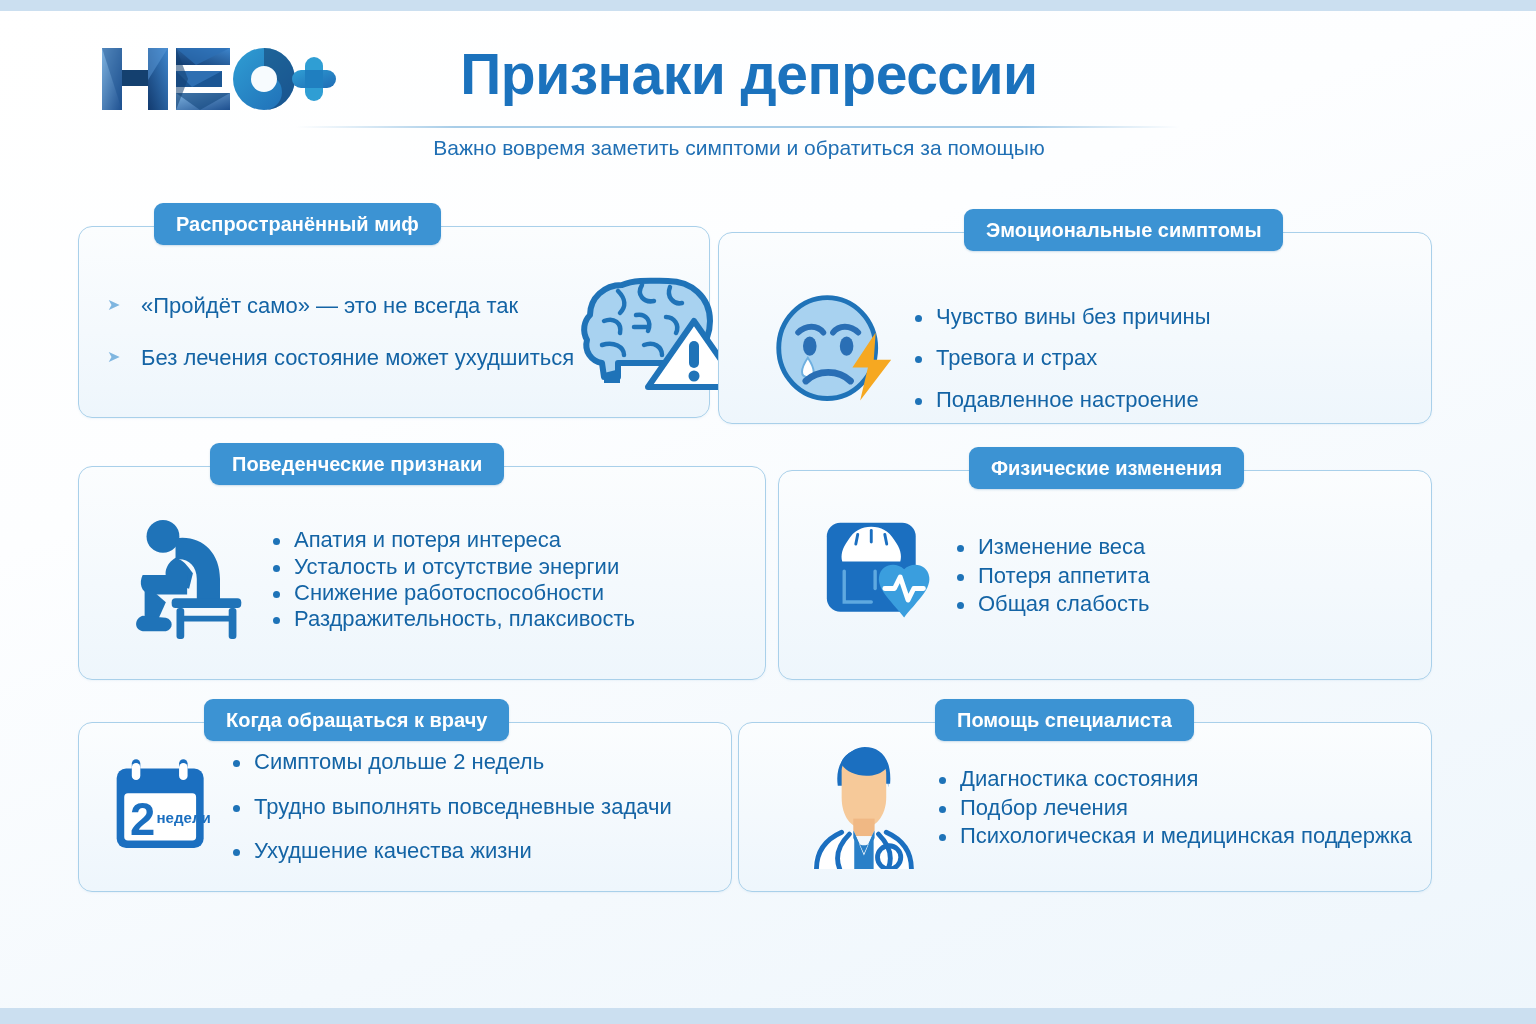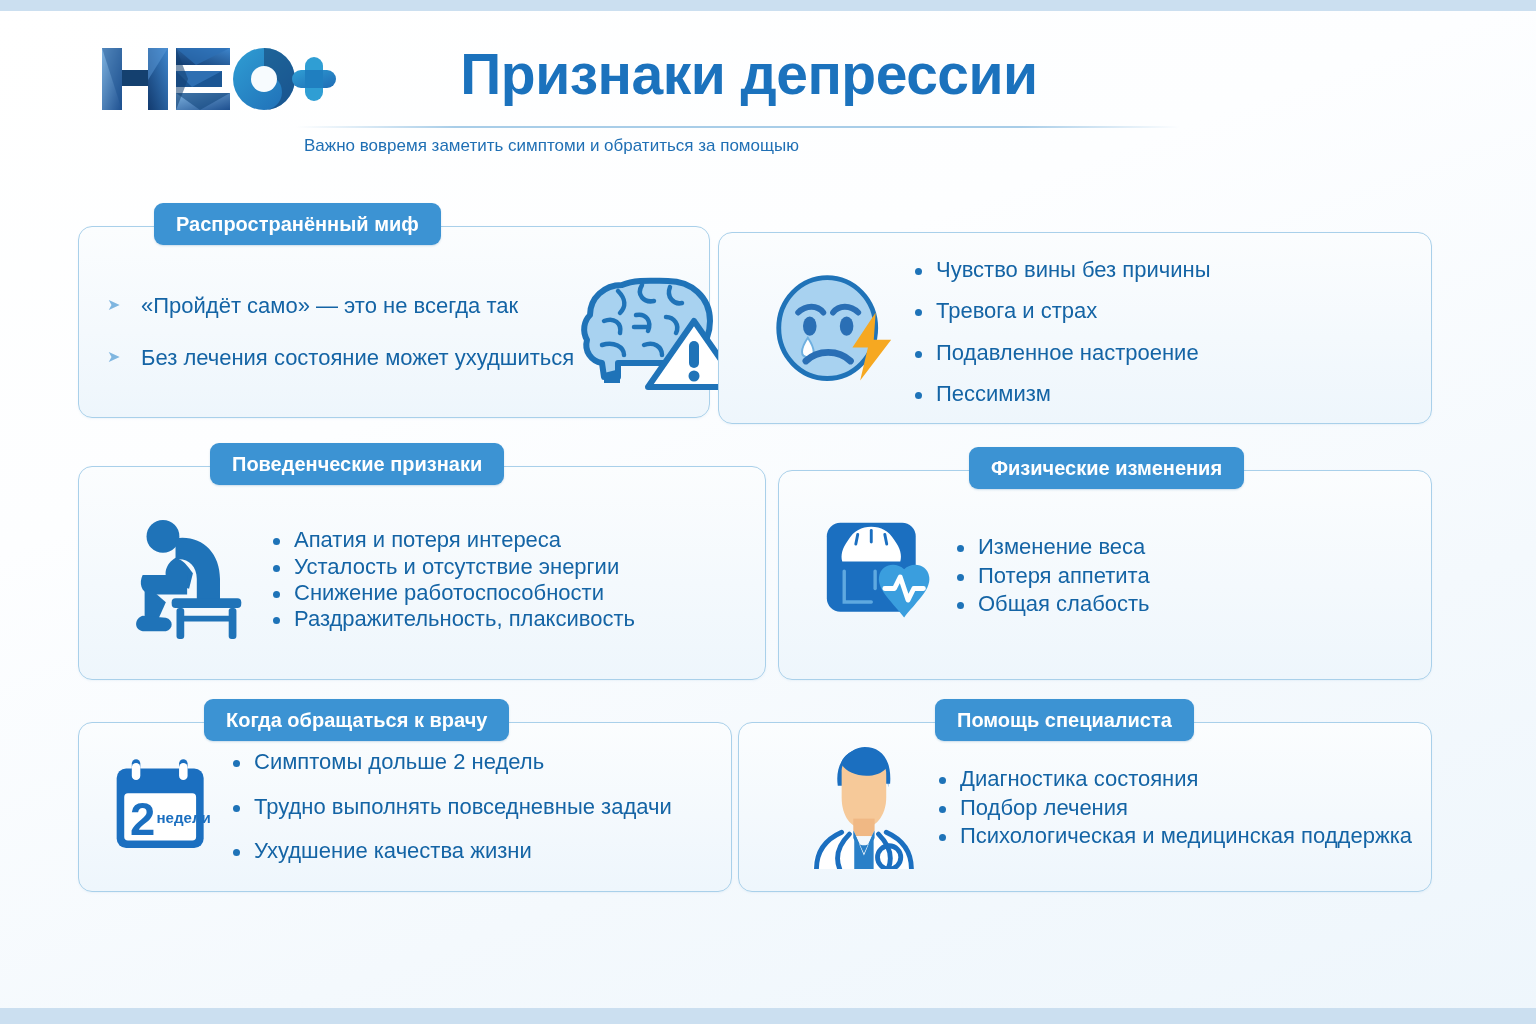--- a/index.html
+++ b/index.html
@@ -59,22 +59,22 @@
     top: 108px;
     width: 884px;
     height: 2px;
     background: linear-gradient(90deg, rgba(170,205,232,0) 0%, #a8cde8 18%, #a8cde8 82%, rgba(170,205,232,0) 100%);
   }
   .subtitle {
     position: absolute;
     left: 280px;
     top: 118px;
     width: 870px;
-    text-align: left;
-    font-size: 17px;
+    text-align: center;
+    font-size: 21px;
     color: #1f6fb4;
     white-space: nowrap;
   }
 
   
   .card {
     position: absolute;
     border: 1.6px solid #a9d0ea;
     border-radius: 14px;
     background: linear-gradient(180deg, #fbfdfe 0%, #f4f9fd 55%, #eef6fc 100%);
@@ -224,38 +224,38 @@
           </g>
           <path d="M120 56 L166 122 L74 122 Z" fill="#ffffff" stroke="#1f73b8" stroke-width="6" stroke-linejoin="round"></path>
           <rect x="115" y="76" width="10" height="27" rx="5" fill="#1f73b8"></rect>
           <circle cx="120" cy="111" r="5.5" fill="#1f73b8"></circle>
         </svg>
       </div>
     </div>
   </div>
 
   <div class="card" style="left:718px; top:232px; width:712px; height:190px;">
-    <div class="card-body" style="left:22px; top:18px; width:680px; height:162px;">
+    <div class="card-pill" style="left:245px;">Эмоциональные симптомы</div>
+    <div class="card-body" style="left:22px; top:18px; width:680px; height:162px;align-items:flex-end;">
       <div class="icon-wrap" style="margin:0 14px 0 30px;">
         <svg viewBox="0 0 130 120" width="126" height="118">
           <ellipse cx="58" cy="58" rx="50" ry="52" fill="#a8d2f0" stroke="#1f73b8" stroke-width="5"></ellipse>
           <path d="M28 42 C36 34 48 34 54 42" fill="none" stroke="#2a6fb5" stroke-width="6" stroke-linecap="round"></path>
           <path d="M90 42 C82 34 70 34 64 42" fill="none" stroke="#2a6fb5" stroke-width="6" stroke-linecap="round"></path>
           <ellipse cx="40" cy="56" rx="7" ry="10" fill="#2a6fb5"></ellipse>
           <ellipse cx="78" cy="56" rx="7" ry="10" fill="#2a6fb5"></ellipse>
           <path d="M38 68 C30 80 30 88 38 88 C46 88 46 80 38 68 Z" fill="#ffffff" stroke="#6fb0e0" stroke-width="2"></path>
           <path d="M36 92 C48 80 70 80 82 92" fill="none" stroke="#2a6fb5" stroke-width="7" stroke-linecap="round"></path>
           <path d="M108 42 L84 78 L100 78 L92 112 L124 70 L106 70 Z" fill="#f6a821"></path>
         </svg>
       </div>
       <ul class="bullets" style="flex:1 1 auto; display:flex; flex-direction:column; gap:15px;">
         <li>Чувство вины без причины</li>
         <li>Тревога и страх</li>
         <li>Подавленное настроение</li>
-        <li>Пессимизм</li>
       </ul>
     </div>
   </div>
 
   <div class="card" style="left:78px; top:466px; width:686px; height:212px;">
     <div class="card-pill" style="left:131px;">Поведенческие признаки</div>
     <div class="card-body" style="left:22px; top:22px; width:650px; height:182px;">
       <div class="icon-wrap" style="margin:0 20px 0 32px;">
         <svg viewBox="0 0 120 130" width="116" height="126">
           <g fill="#1f73b8">

